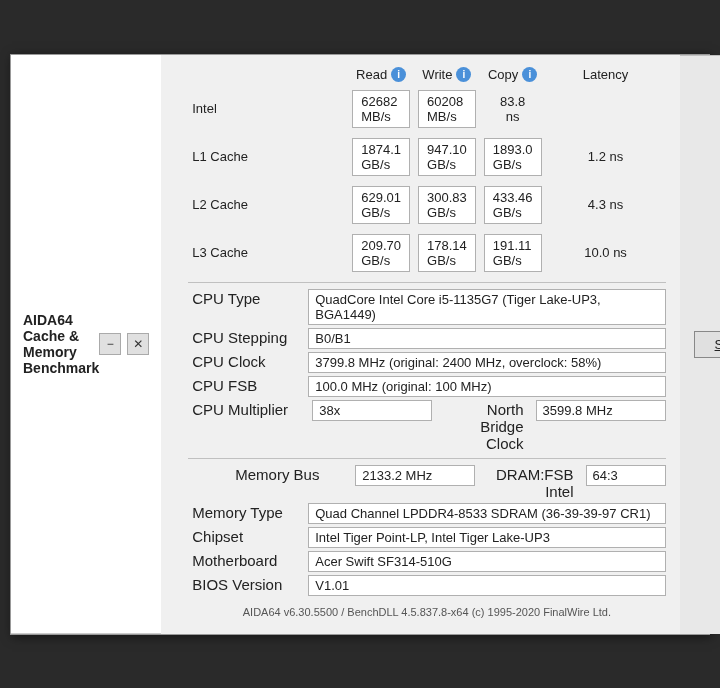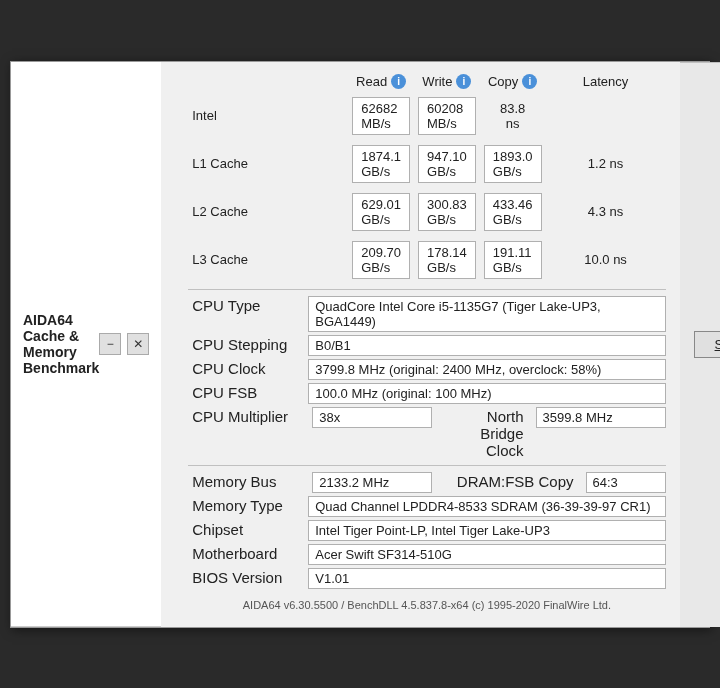--- a/index.html
+++ b/index.html
@@ -271,24 +271,24 @@
         <span class="info-value">38x</span>
         <span class="info-label" style="text-align:right; padding-right:8px;">North Bridge Clock</span>
         <span class="info-value">3599.8 MHz</span>
       </div>
     </div>
 
     <hr class="divider">
 
     <div class="memory-bus-section">
 
-      <div style="display:grid; grid-template-columns:120px 120px 1fr 80px; margin-bottom:3px; align-items:baseline; gap:4px;">
+      <div style="display:grid; grid-template-columns:120px 120px 1fr 80px; margin-bottom:3px; align-items:baseline; gap:4px;margin-left:43px;">
         <span class="info-label">Memory Bus</span>
         <span class="info-value">2133.2 MHz</span>
-        <span class="info-label" style="text-align:right; padding-right:8px;">DRAM:FSB Copy</span>
+        <span class="info-label" style="text-align:right; padding-right:8px;">DRAM:FSB Intel</span>
         <span class="info-value">64:3</span>
       </div>
       <div class="info-row">
         <span class="info-label">Memory Type</span>
         <span class="info-value">Quad Channel LPDDR4-8533 SDRAM  (36-39-39-97 CR1)</span>
       </div>
       <div class="info-row">
         <span class="info-label">Chipset</span>
         <span class="info-value">Intel Tiger Point-LP, Intel Tiger Lake-UP3</span>
       </div>

